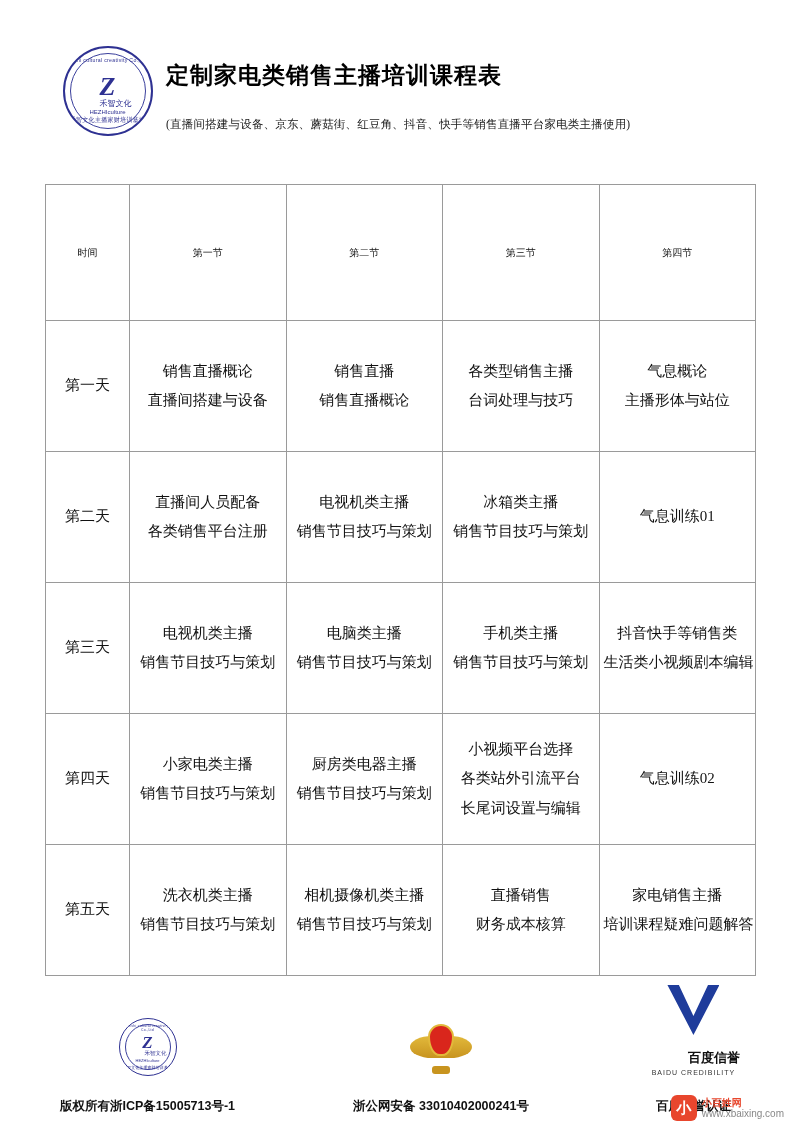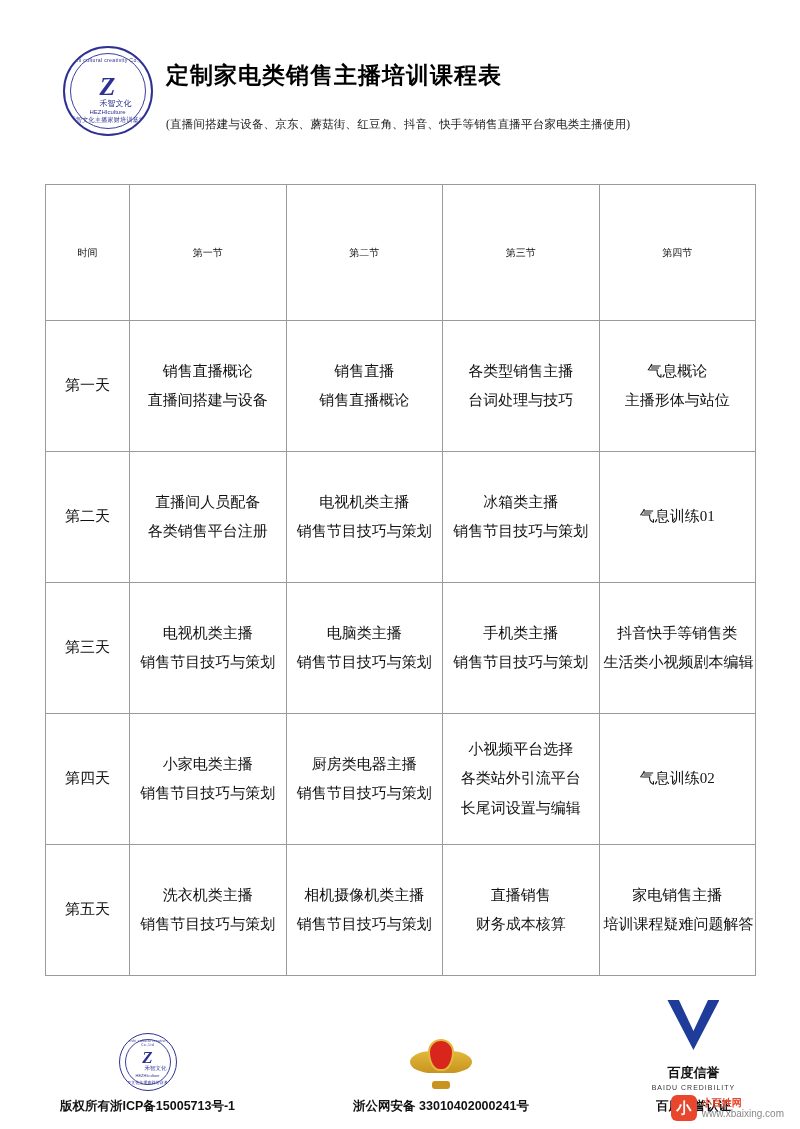--- a/index.html
+++ b/index.html
@@ -167,21 +167,21 @@
     width: 190px;
     text-align: center;
   }
   .badge-icon {
     height: 62px;
     display: flex;
     align-items: flex-end;
     justify-content: center;
   }
   .badge-text {
-    margin-top: 7px;
+    margin-top: 22px;
     font-size: 12.5px;
     font-weight: bold;
     color: #111;
     font-family: "Liberation Sans", sans-serif;
     white-space: nowrap;
   }
   
   .mini-seal {
     width: 56px;
     height: 56px;
@@ -252,20 +252,21 @@
     color: #333;
     font-family: "Liberation Sans", sans-serif;
     margin-top: 2px;
   }
   .baidu-main {
     font-size: 13px;
     font-weight: bold;
     color: #111;
     font-family: "Liberation Sans", sans-serif;
     margin-top: 8px;
+    text-align: right;
   }
 
   
   .watermark {
     position: absolute;
     right: 16px;
     bottom: 8px;
     display: flex;
     align-items: center;
     gap: 5px;

